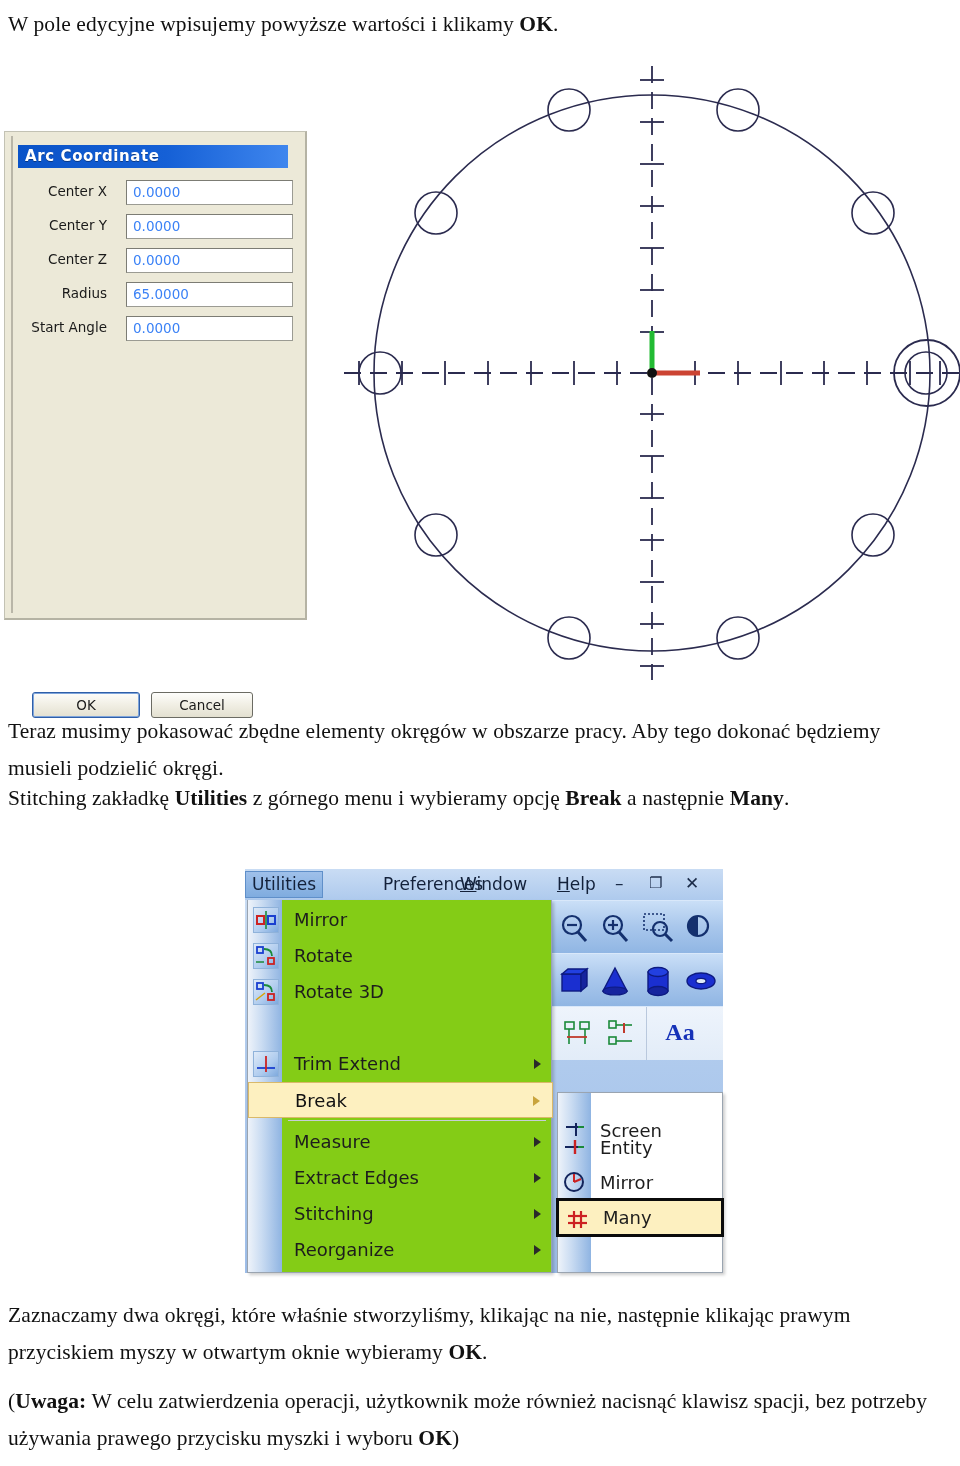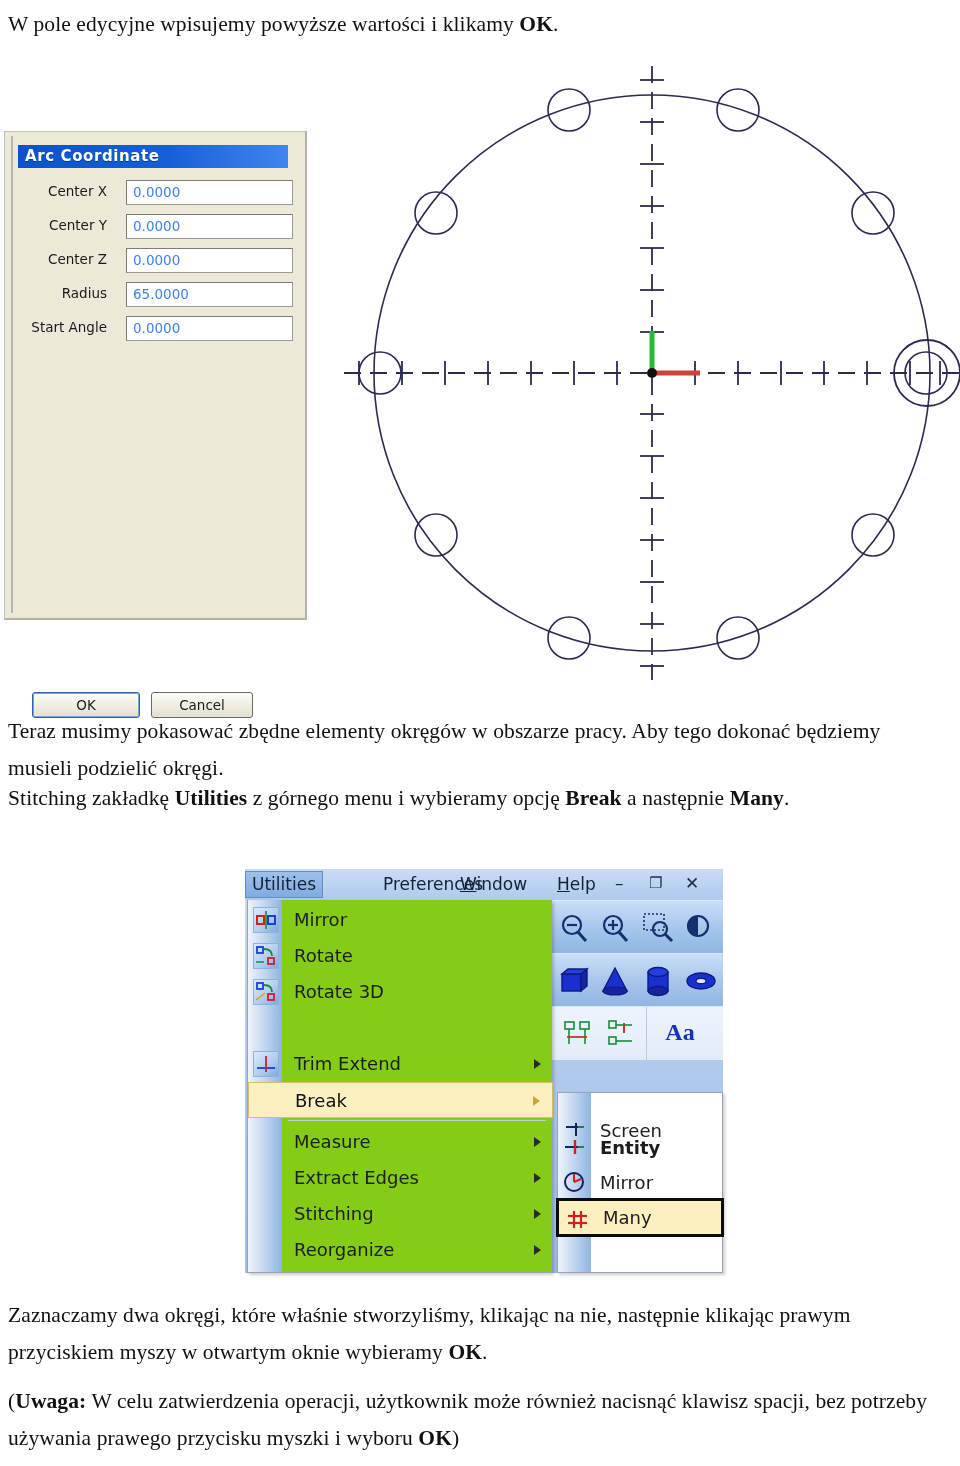--- a/index.html
+++ b/index.html
@@ -542,21 +542,21 @@
       <span class="smi-icon">
         <svg width="25" height="25" viewBox="0 0 25 25">
             <line x1="4" y1="9" x2="21" y2="9" stroke="#13245c" stroke-width="2"></line>
             <line x1="14" y1="5" x2="14" y2="18" stroke="#13245c" stroke-width="2"></line>
             <line x1="16" y1="9" x2="22" y2="9" stroke="#1b8a3a" stroke-width="2"></line>
           </svg>
       </span>
       <span class="smi-label">Screen</span>
     </div>
 
-    <div class="smi" style="top:37px;font-weight:bold;">
+    <div class="smi" style="top:37px;">
       <span class="smi-icon">
         <svg width="25" height="25" viewBox="0 0 25 25">
             <line x1="3" y1="12" x2="22" y2="12" stroke="#13245c" stroke-width="2"></line>
             <line x1="13" y1="5" x2="13" y2="19" stroke="#cc2222" stroke-width="2.4"></line>
             <line x1="16" y1="12" x2="22" y2="12" stroke="#1b8a3a" stroke-width="2"></line>
           </svg>
       </span>
       <span class="smi-label">Entity</span>
     </div>
 

